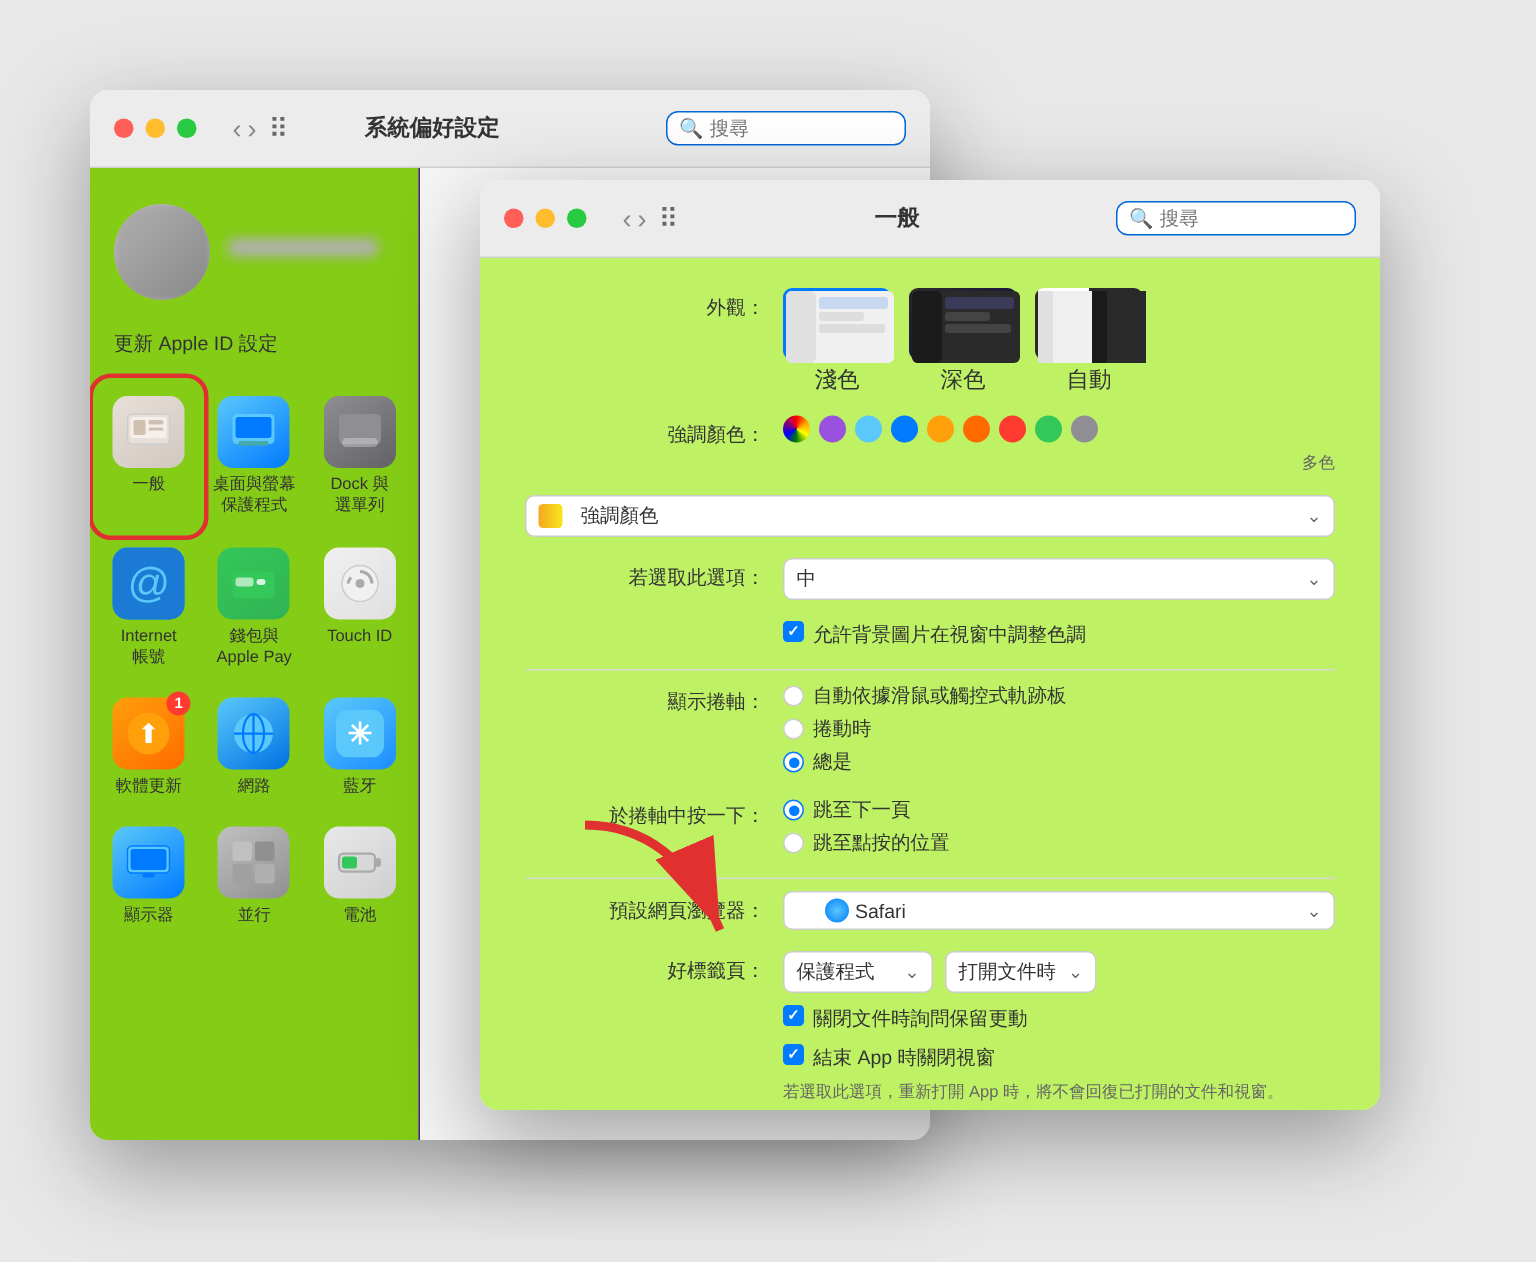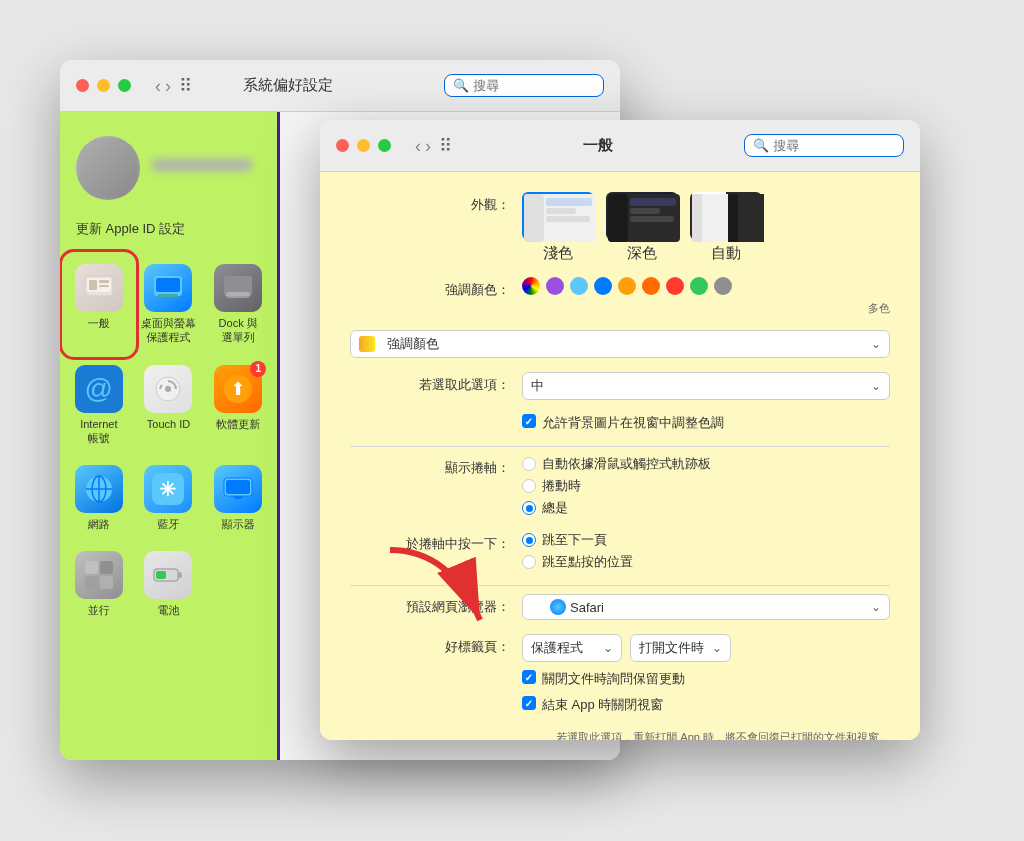--- a/index.html
+++ b/index.html
@@ -78,21 +78,21 @@
       border: none;
       cursor: pointer;
       font-size: 18px;
       color: #666;
     }
 
     .window-title {
       flex: 1;
       text-align: center;
       font-size: 15px;
-      font-weight: 400;
+      font-weight: 700;
       color: #333;
       margin-left: -60px;
     }
 
     .search-box {
       display: flex;
       align-items: center;
       background: #fff;
       border: 1.5px solid #0068d8;
       border-radius: 8px;
@@ -111,24 +111,24 @@
     .search-icon-text { color: #999; font-size: 13px; }
 
     
     .main-content {
       display: flex;
       height: calc(700px - 52px);
     }
 
     .sidebar {
       width: 220px;
-      background: #bef264;
+      background: #84cc16;
       padding: 16px 0;
       overflow-y: auto;
-      border-right: 3px solid #4c1d95;
+      border-right: 1px solid #4c1d95;
     }
 
     .user-section {
       padding: 8px 16px 16px;
       display: flex;
       align-items: center;
       gap: 12px;
     }
 
     .avatar {
@@ -261,21 +261,21 @@
 
     .settings-title {
       flex: 1;
       text-align: center;
       font-size: 15px;
       font-weight: 600;
       color: #333;
     }
 
     .settings-content {
-      background: #fef9c3;
+      background: #bef264;
       height: calc(620px - 52px);
       overflow-y: auto;
       padding: 20px 30px;
     }
 
     
     .section-row {
       display: flex;
       align-items: flex-start;
       margin-bottom: 14px;
@@ -542,20 +542,30 @@
             </svg>
           </div>
           <span class="icon-label">Dock 與<br>選單列</span>
         </div>
 
         <div class="icon-item">
           <div class="icon-box icon-internet">
             <span style="font-size:28px;color:#5ac8fa;background:#1a7ad4;width:100%;height:100%;display:flex;align-items:center;justify-content:center;border-radius:10px;">@</span>
           </div>
           <span class="icon-label">Internet<br>帳號</span>
+        </div>
+        <div class="icon-item">
+          <div class="icon-box icon-wallet">
+            <svg width="32" height="32" viewBox="0 0 32 32">
+              <rect x="2" y="8" width="28" height="18" rx="3" fill="#34c759"></rect>
+              <rect x="4" y="12" width="12" height="6" rx="2" fill="#fff" opacity="0.6"></rect>
+              <rect x="18" y="13" width="6" height="4" rx="2" fill="#fff" opacity="0.8"></rect>
+            </svg>
+          </div>
+          <span class="icon-label">錢包與<br>Apple Pay</span>
         </div>
         <div class="icon-item">
           <div class="icon-box icon-touchid">
             <svg width="32" height="32" viewBox="0 0 32 32">
               <circle cx="16" cy="16" r="12" fill="#f0f0f0" stroke="#ccc" stroke-width="1"></circle>
               <circle cx="16" cy="16" r="3" fill="#aaa"></circle>
               <path d="M16 8 A8 8 0 0 1 24 16" fill="none" stroke="#aaa" stroke-width="2"></path>
               <path d="M10 12 A8 8 0 0 0 8 16" fill="none" stroke="#aaa" stroke-width="2"></path>
             </svg>
           </div>
@@ -818,21 +828,21 @@
           </div>
         </div>
         <div class="checkbox-row" style="margin-top:4px;">
           <div class="checkbox checked"></div>
           <span>關閉文件時詢問保留更動</span>
         </div>
         <div class="checkbox-row" style="margin-top:4px;">
           <div class="checkbox checked"></div>
           <span>結束 App 時關閉視窗</span>
         </div>
-        <div class="small-note" style="margin-top:12px;text-align:right;">若選取此選項，重新打開 App 時，將不會回復已打開的文件和視窗。</div>
+        <div class="small-note" style="margin-top:2px;">若選取此選項，重新打開 App 時，將不會回復已打開的文件和視窗。</div>
       </div>
     </div>
 
   </div>
 </div>
 
 <div style="position:absolute;left:370px;top:530px;z-index:50;pointer-events:none;">
   <svg width="140" height="120" viewBox="0 0 140 120">
     <defs>
       <marker id="arrowhead" markerWidth="10" markerHeight="7" refX="10" refY="3.5" orient="auto">

